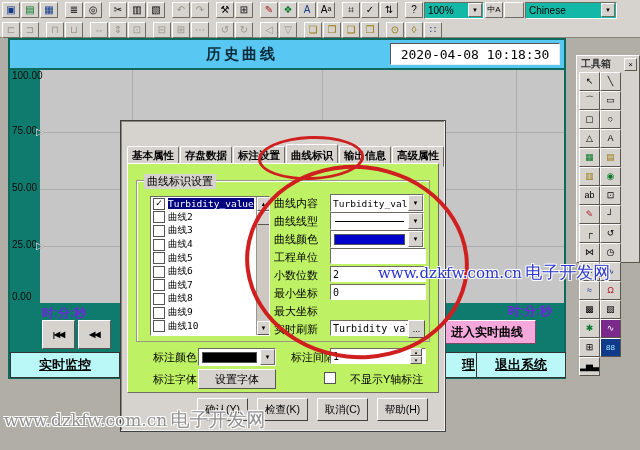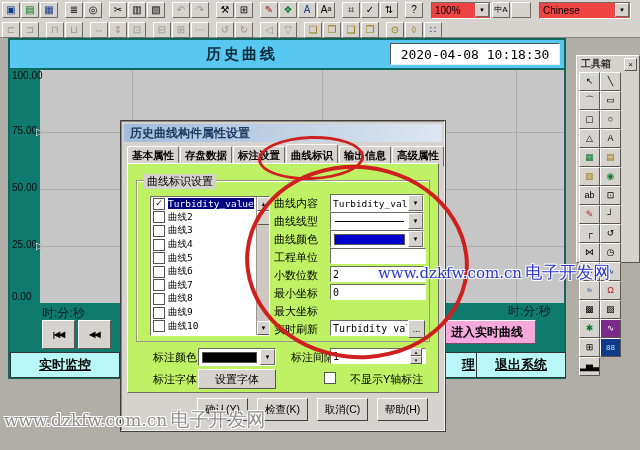--- a/index.html
+++ b/index.html
@@ -8,40 +8,40 @@
   
   #toolbar{position:absolute;left:0;top:0;width:640px;height:37px;background:#d6d3ce;border-bottom:1px solid #8a867e;}
   .trow{display:flex;align-items:center;height:18px;padding:1px 2px;gap:1px;}
   .ticons{display:flex;align-items:center;gap:1px;}
   .tbi{height:14px;min-width:16px;display:flex;align-items:center;justify-content:center;
        border:1px solid;border-color:#fff #6f6b63 #6f6b63 #fff;background:#d6d3ce;font-size:10px;line-height:1;}
   .tbi.sep{min-width:5px;width:5px;border:none;background:transparent;}
   .tbi.dis{color:#9a968e;}
   .c-nav{color:#123a8a;} .c-grn{color:#0a7a2a;} .c-red{color:#b02020;} .c-amb{color:#9a7a10;}
   .tb-combo{display:flex;align-items:center;justify-content:space-between;width:54px;height:15px;
-            background:#ef4444;border:1px solid;border-color:#6f6b63 #fff #fff #6f6b63;font-size:10px;padding:0 1px 0 3px;margin-left:7px;}
+            background:#14b8a6;border:1px solid;border-color:#6f6b63 #fff #fff #6f6b63;font-size:10px;padding:0 1px 0 3px;}
   .tb-combo.lang{width:86px;}
   .dda{display:inline-flex;align-items:center;justify-content:center;width:12px;height:12px;font-size:6px;
        background:#d6d3ce;border:1px solid;border-color:#fff #6f6b63 #6f6b63 #fff;}
   .blankbox{min-width:18px;background:#d6d3ce;}
   
   #win{position:absolute;left:8px;top:38px;width:554px;height:337px;background:#c6c6c6;border:2px solid #0d685e;}
   .titleband{position:absolute;left:0;top:0;right:0;height:28px;background:#58c8f2;border-bottom:2px solid #0d685e;}
   .win-title{position:absolute;left:196px;top:5px;font-size:15px;font-weight:bold;letter-spacing:3px;color:#0a2a3a;}
   .datebox{position:absolute;left:380px;top:3px;width:168px;height:20px;background:#fff;
            border:1px solid;border-color:#555 #eee #eee #555;display:flex;align-items:center;justify-content:center;
            font-family:"DejaVu Sans Mono",monospace;font-size:13px;}
   .chart{position:absolute;left:0;top:30px;right:0;height:233px;background:#0f7a6e;}
   .plot{position:absolute;left:30px;top:0;right:0;bottom:0;background:#c6c6c6;}
   .gh{position:absolute;left:0;right:0;height:1px;background:#adadad;}
   .gv{position:absolute;top:0;bottom:0;width:1px;background:#adadad;}
   .yt{position:absolute;left:0;width:28px;font-size:10px;color:#0b0b0b;text-align:left;padding-left:2px;}
   .marker{position:absolute;font-size:10px;color:#fff;text-shadow:0 0 1px #222;}
   .tealband{position:absolute;left:0;top:263px;right:0;height:49px;background:#0f7a6e;}
-  .xlab{position:absolute;font-size:12px;font-weight:normal;color:#0f172a;}
+  .xlab{position:absolute;font-size:12px;font-weight:bold;color:#6d28d9;}
   .mbtn{position:absolute;width:31px;height:27px;background:#d6d3ce;border:1px solid;border-color:#fff #5a564e #5a564e #fff;
         display:flex;align-items:center;justify-content:center;font-size:8px;font-weight:bold;letter-spacing:-1px;}
   .pinkbtn{position:absolute;left:428px;top:280px;width:96px;height:22px;background:#f4a8dc;
            border:1px solid;border-color:#fff 1px #7a4a66 #7a4a66 #fff;border-color:#fff #7a4a66 #7a4a66 #fff;
            display:flex;align-items:center;justify-content:center;font-size:12px;font-weight:bold;}
   .btnrow{position:absolute;left:0;top:312px;right:0;height:25px;background:#c6c6c6;}
   .cyanbtn{position:absolute;top:0;height:24px;background:#b9f8f6;border:1px solid #333;
            display:flex;align-items:center;justify-content:center;font-size:13px;font-weight:bold;text-decoration:underline;}
   
   #toolbox{position:absolute;left:576px;top:55px;width:62px;height:206px;background:#d6d3ce;
@@ -527,21 +527,20 @@
           <span class="tglyph">88</span>
         </div>
 
         <div class="tool">
           <span class="tglyph">▂▅▃</span>
         </div>
       </div>
   </div>
 
   <div id="dialog">
-    <div class="dtitle">历史曲线构件属性设置</div>
     <div class="tabs">
 
         <div class="tab">基本属性</div>
 
         <div class="tab">存盘数据</div>
 
         <div class="tab">标注设置</div>
 
         <div class="tab active">曲线标识</div>
 

